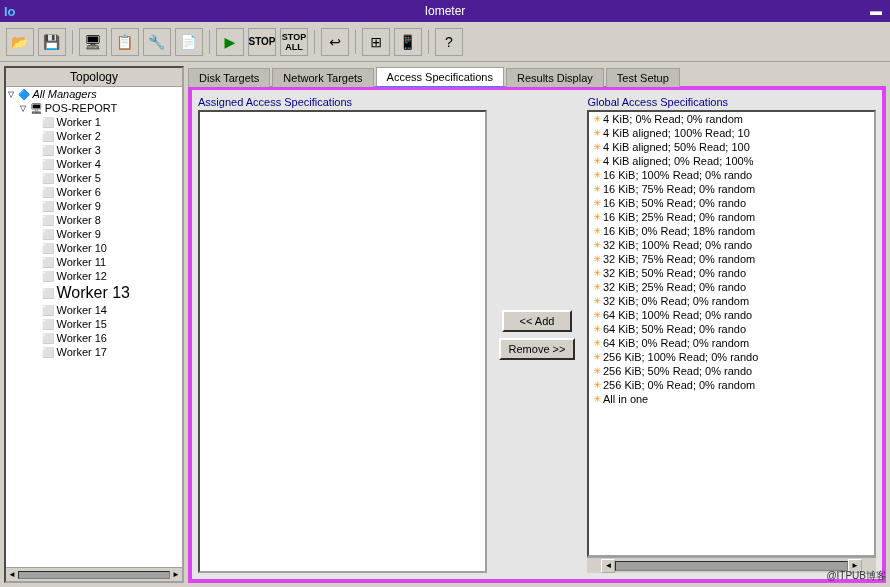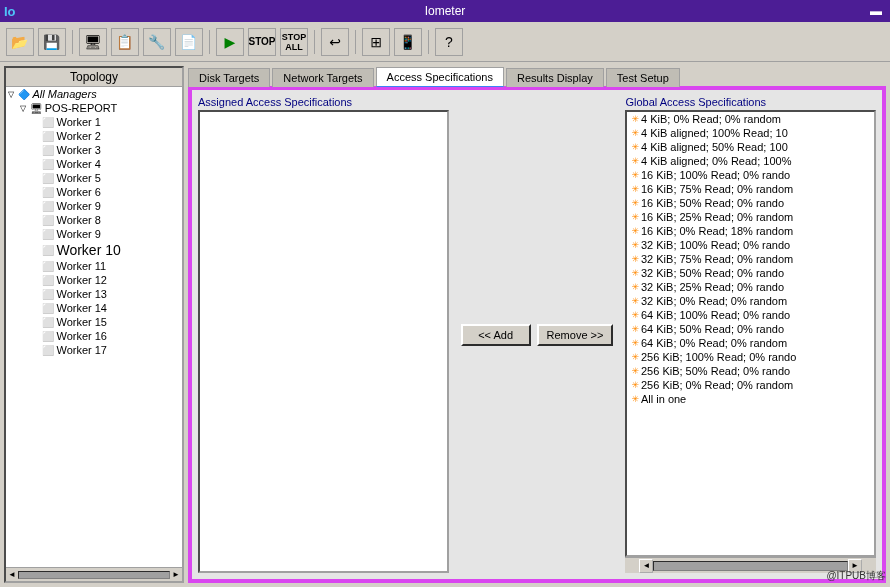--- a/index.html
+++ b/index.html
@@ -186,22 +186,22 @@
       font-size: 11px;
       display: flex;
       align-items: center;
       gap: 2px;
     }
     .list-item-icon { color: #ff8800; font-size: 9px; }
 
     
     .middle-buttons {
       display: flex;
-      flex-direction: row;
-      justify-content: flex-start;
+      flex-direction: column;
+      justify-content: center;
       align-items: center;
       gap: 6px;
       padding: 0 6px;
     }
 
     
     .global-panel {
       flex: 1;
       display: flex;
       flex-direction: column;
@@ -394,36 +394,36 @@
           <span style="font-size:11px;">Worker 8</span>
         </div>
         <div class="tree-item" style="padding-left: 26px;">
           <span style="width:10px;display:inline-block;font-size:8px;"></span>
           <span style="font-size:10px;margin-right:2px;">⬜</span>
           <span style="font-size:11px;">Worker 9</span>
         </div>
         <div class="tree-item" style="padding-left: 26px;">
           <span style="width:10px;display:inline-block;font-size:8px;"></span>
           <span style="font-size:10px;margin-right:2px;">⬜</span>
-          <span style="font-size:14px;">Worker 10</span>
+          <span style="font-size:11px;">Worker 10</span>
         </div>
         <div class="tree-item" style="padding-left: 26px;">
           <span style="width:10px;display:inline-block;font-size:8px;"></span>
           <span style="font-size:10px;margin-right:2px;">⬜</span>
           <span style="font-size:11px;">Worker 11</span>
         </div>
         <div class="tree-item" style="padding-left: 26px;">
           <span style="width:10px;display:inline-block;font-size:8px;"></span>
           <span style="font-size:10px;margin-right:2px;">⬜</span>
           <span style="font-size:11px;">Worker 12</span>
         </div>
         <div class="tree-item" style="padding-left: 26px;">
           <span style="width:10px;display:inline-block;font-size:8px;"></span>
           <span style="font-size:10px;margin-right:2px;">⬜</span>
-          <span style="font-size:11px;">Worker 13</span>
+          <span style="font-size:16px;">Worker 13</span>
         </div>
         <div class="tree-item" style="padding-left: 26px;">
           <span style="width:10px;display:inline-block;font-size:8px;"></span>
           <span style="font-size:10px;margin-right:2px;">⬜</span>
           <span style="font-size:11px;">Worker 14</span>
         </div>
         <div class="tree-item" style="padding-left: 26px;">
           <span style="width:10px;display:inline-block;font-size:8px;"></span>
           <span style="font-size:10px;margin-right:2px;">⬜</span>
           <span style="font-size:11px;">Worker 15</span>

